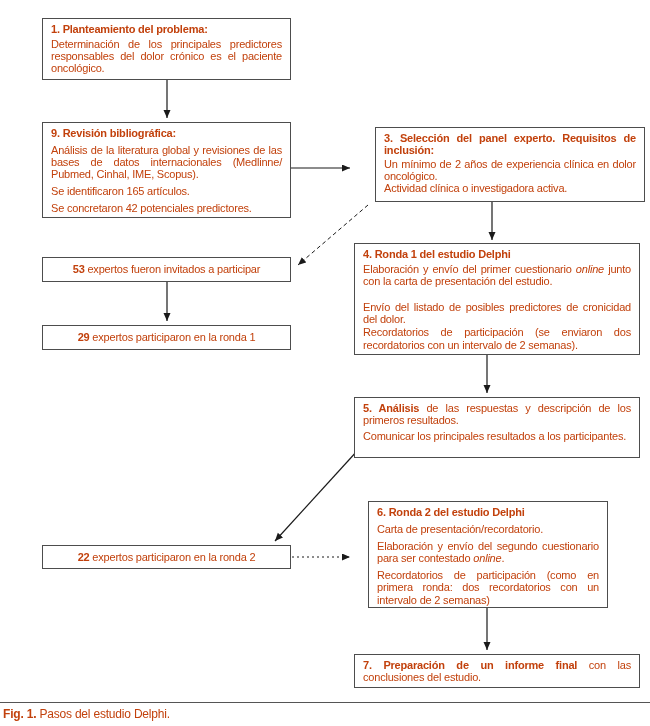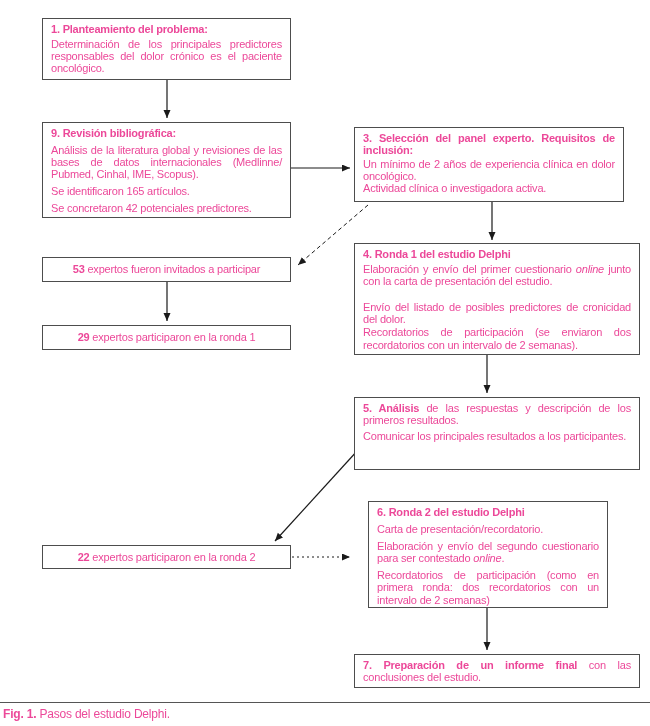--- a/index.html
+++ b/index.html
@@ -2,21 +2,21 @@
 <html><head>
 <meta charset="utf-8">
 <style>
   html, body { margin: 0; padding: 0; background: #ffffff; }
   .canvas {
     position: relative;
     width: 650px;
     height: 726px;
     background: #ffffff;
     font-family: "Liberation Sans", sans-serif;
-    color: #ec4899;
+    color: #c2410c;
     overflow: hidden;
   }
   svg.connectors {
     position: absolute;
     left: 0; top: 0;
     width: 650px; height: 726px;
   }
   .box {
     position: absolute;
     background: #ffffff;
@@ -40,23 +40,23 @@
     justify-content: center;
     text-align: center;
     padding: 0 6px;
   }
   
   #b1  { left: 42px;  top: 18px;  width: 249px; height: 62px; }
   #b2  { left: 42px;  top: 122px; width: 249px; height: 96px; }
   #b53 { left: 42px;  top: 257px; width: 249px; height: 25px; }
   #b29 { left: 42px;  top: 325px; width: 249px; height: 25px; }
   #b22 { left: 42px;  top: 545px; width: 249px; height: 24px; }
-  #b3  { left: 354px; top: 127px; width: 270px; height: 75px; }
+  #b3  { left: 375px; top: 127px; width: 270px; height: 75px; }
   #b4  { left: 354px; top: 243px; width: 286px; height: 112px; }
-  #b5  { left: 354px; top: 397px; width: 286px; height: 73px; }
+  #b5  { left: 354px; top: 397px; width: 286px; height: 61px; }
   #b6  { left: 368px; top: 501px; width: 240px; height: 107px; }
   #b7  { left: 354px; top: 654px; width: 286px; height: 34px; }
   .caption-rule {
     position: absolute;
     left: 0; top: 702px;
     width: 650px;
     border-top: 1px solid #555555;
   }
   .caption {
     position: absolute;

